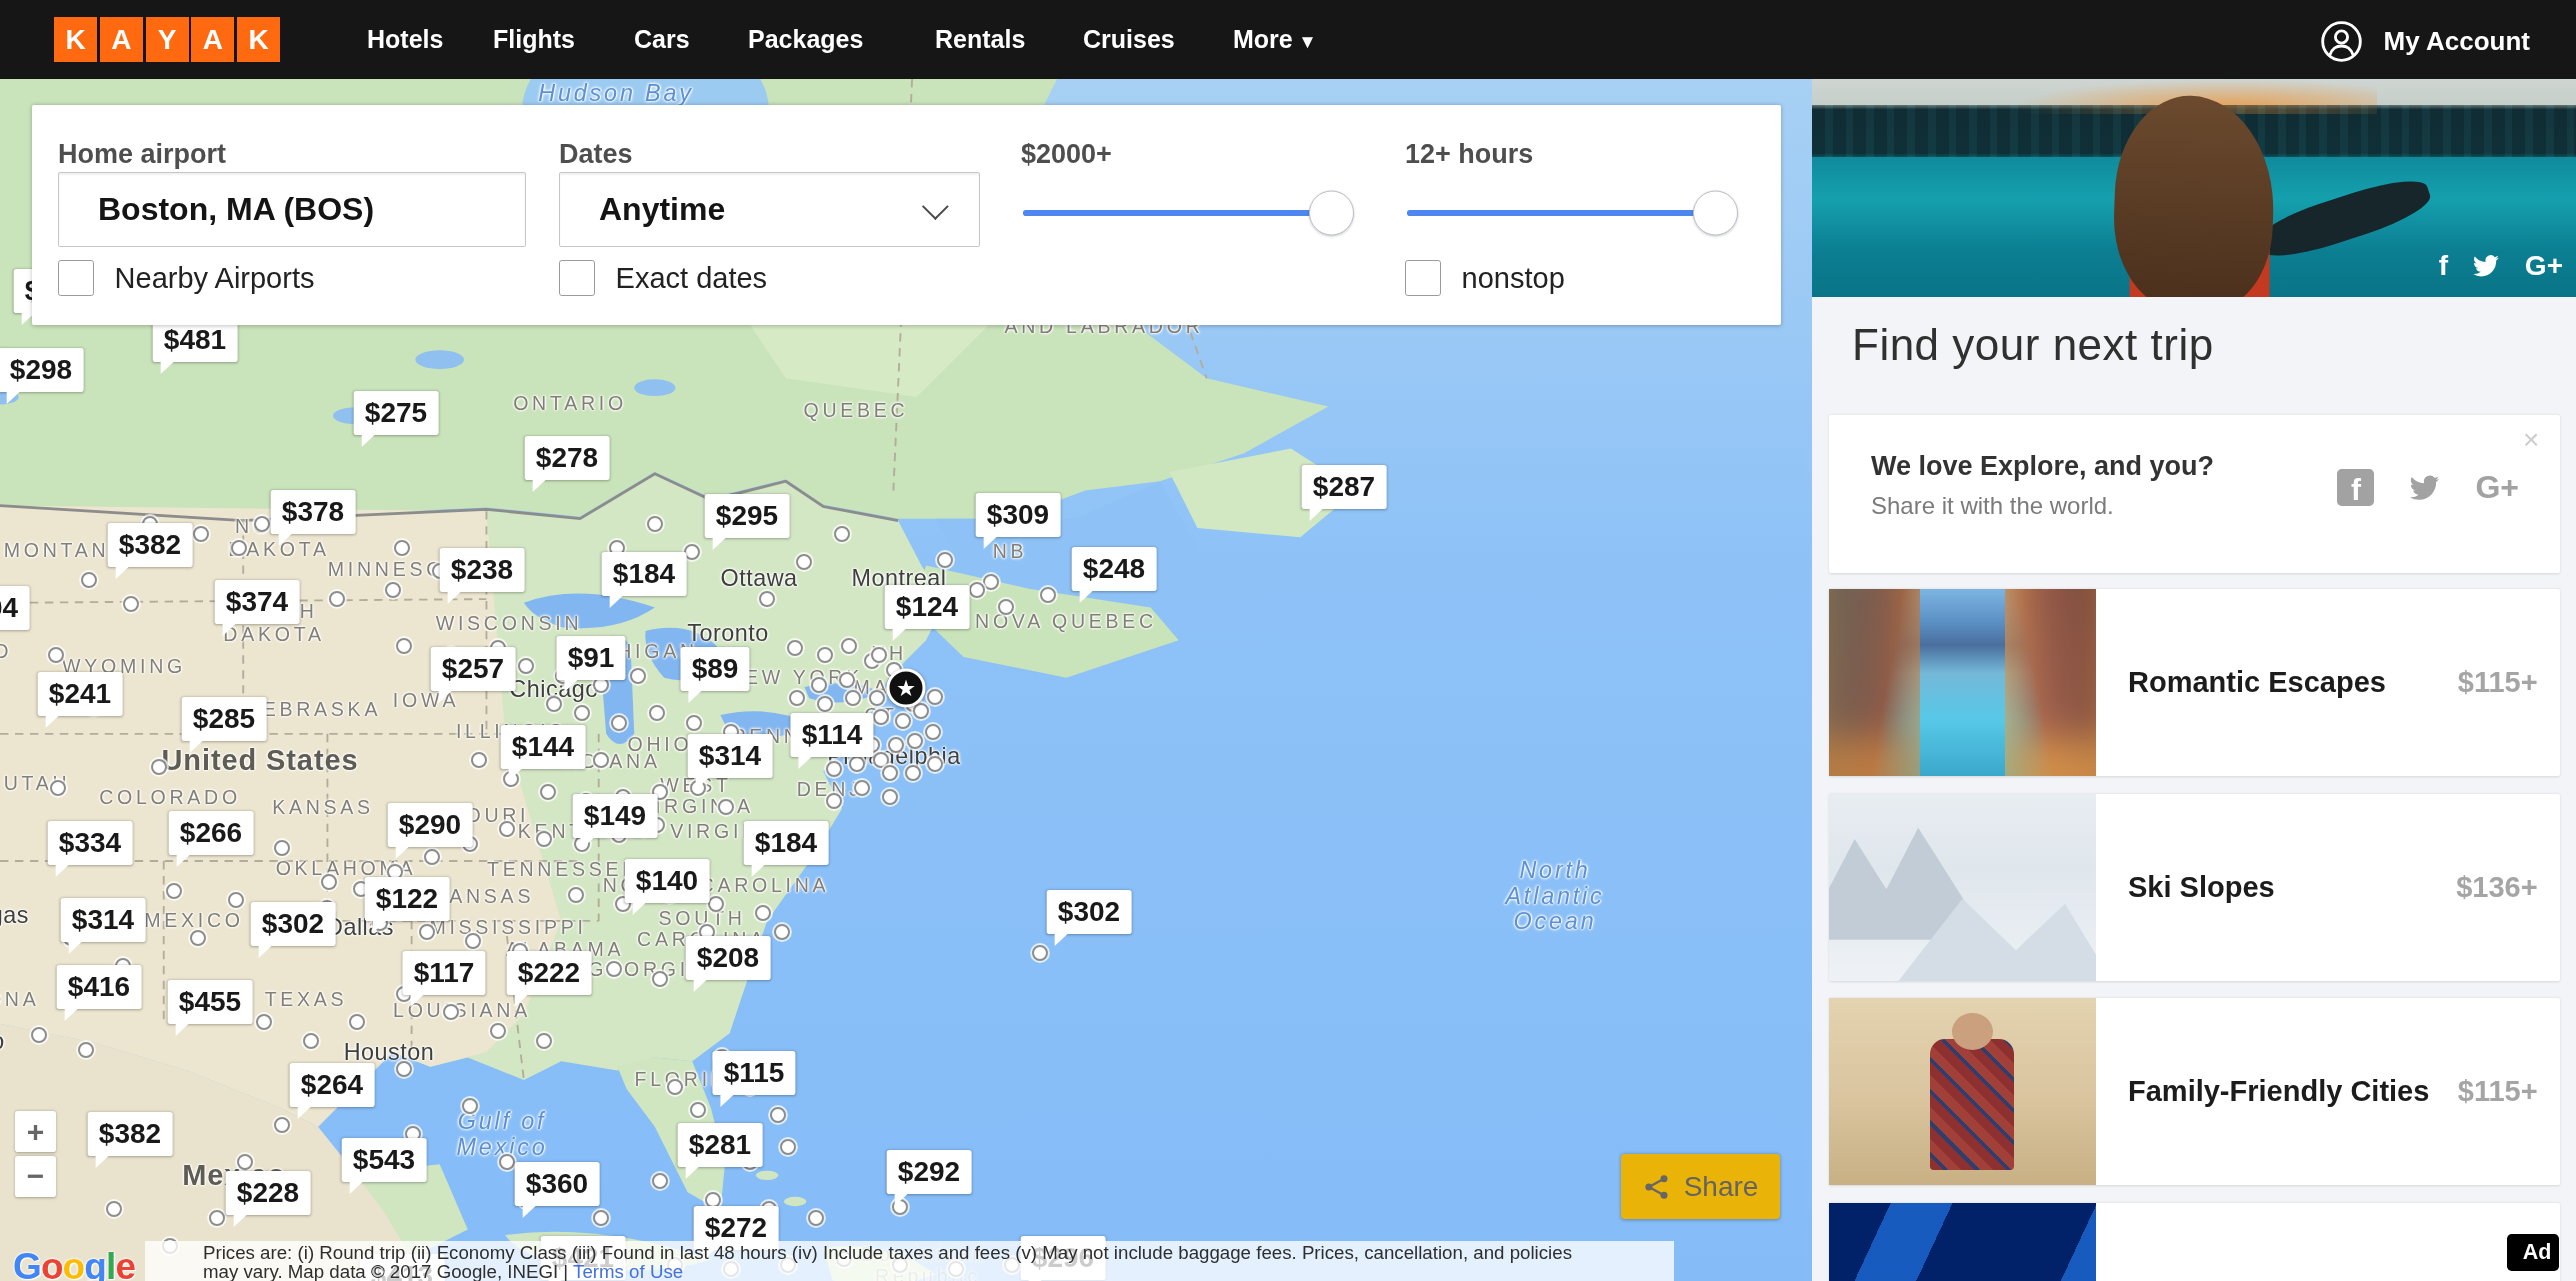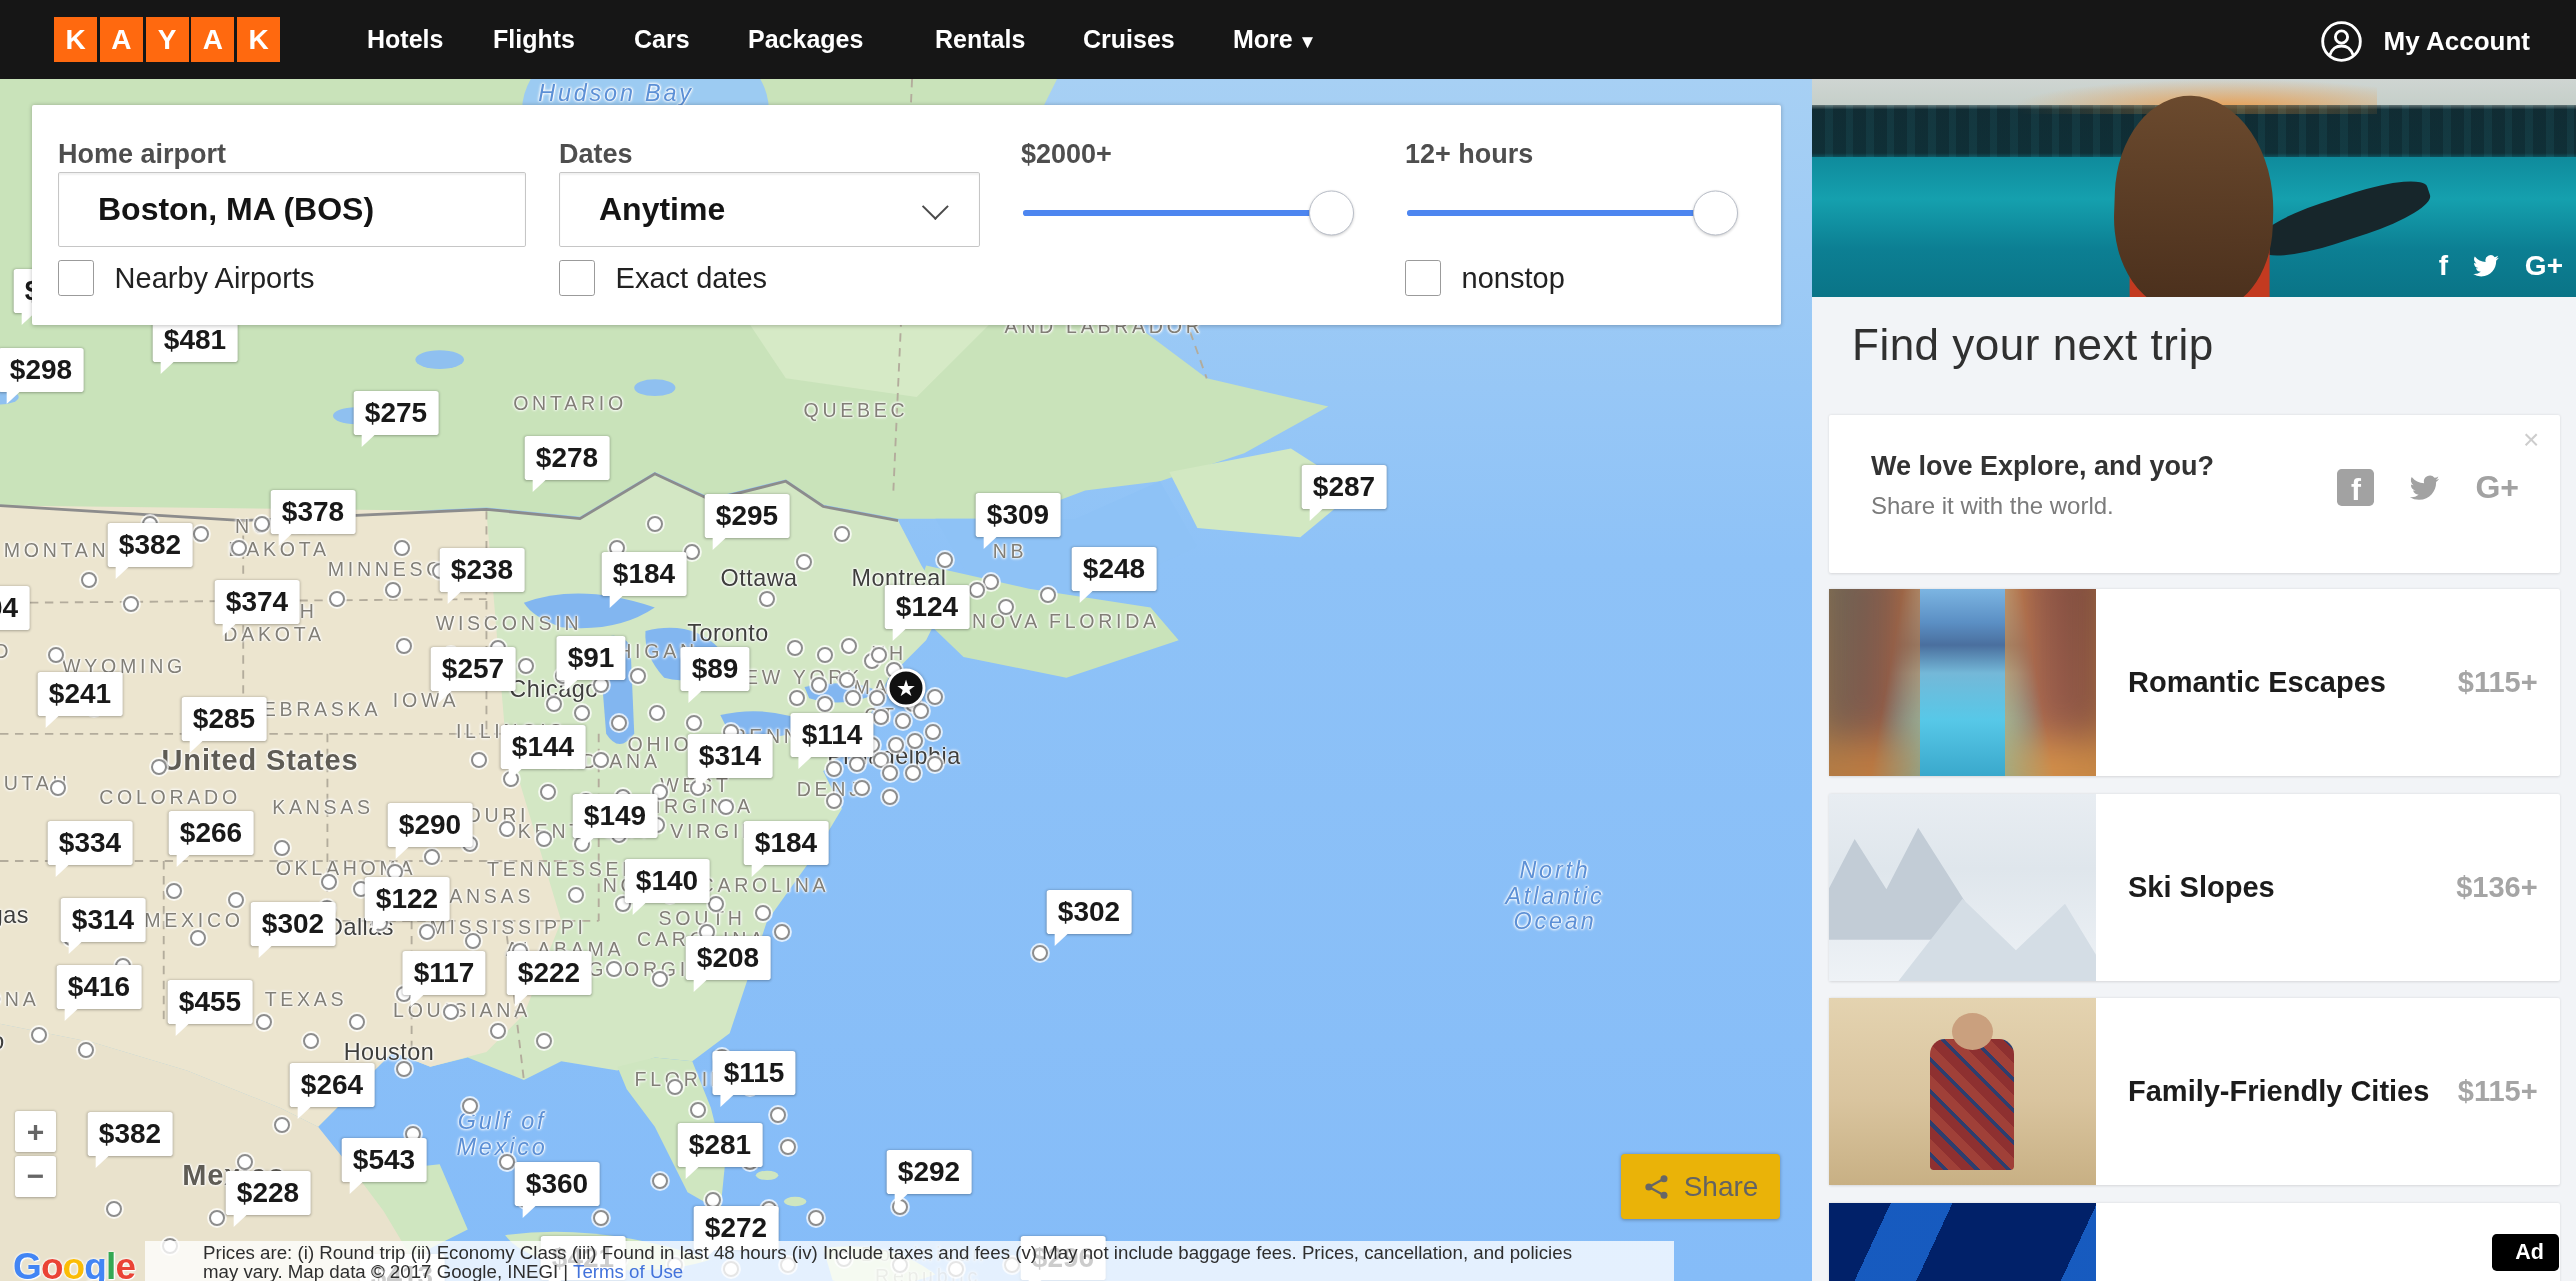--- a/index.html
+++ b/index.html
@@ -107,21 +107,21 @@
   .img-ski::after { content:''; position:absolute; right:-6%; bottom:0; width:80%; height:55%; background:#d4dde5;
                     clip-path:polygon(0 100%,30% 20%,55% 70%,78% 25%,100% 100%); }
   .img-family { background:linear-gradient(180deg,#e4d3b0 0%,#d9c49e 55%,#c8b084 100%); }
   .img-family::before { content:''; position:absolute; left:38%; top:22%; width:84px; height:131px;
                         background:repeating-linear-gradient(45deg,#8e3030 0 9.4px,#2e3e6e 9.4px 13px,#a04038 13px 22.4px);
                         border-radius:15px 15px 3.7px 3.7px; }
   .img-family::after { content:''; position:absolute; left:46%; top:8%; width:41px; height:37px; background:#caa07e; border-radius:50%; }
   .img-bofa { background:#012169; }
   .img-bofa::before { content:''; position:absolute; inset:0;
                       background:repeating-linear-gradient(115deg, transparent 0 56px, rgba(30,110,220,.75) 56px 112px, transparent 112px 187px); }
-  .ad-badge { position:absolute; right:17px; top:1155px; width:67px; height:37px; background:#000; border-radius:4.7px;
+  .ad-badge { position:absolute; right:17px; top:1155px; width:52px; height:37px; background:#000; border-radius:4.7px;
               color:#fff; font-size:21.5px; font-weight:bold; display:flex; align-items:center; justify-content:center; z-index:12;padding-left:8px; }
 </style>
 </head>
 <body>
 
 <div class="app">
 
   <div class="map-area">
     <svg class="map-svg" width="1812" height="1203" viewBox="0 0 1937 1286">
       <defs>
@@ -186,21 +186,21 @@
         <line x1="975" y1="0" x2="955" y2="440"></line>
         <line x1="1240" y1="180" x2="1290" y2="320"></line>
       </g>
     </svg>
     <div id="map-layers">
         <div class="maplabel water" style="left: 616px; top: 14px;">Hudson Bay</div>
         <div class="maplabel region" style="left: 1104px; top: 247px;">AND LABRADOR</div>
         <div class="maplabel region" style="left: 570px; top: 324px;">ONTARIO</div>
         <div class="maplabel region" style="left: 856px; top: 331px;">QUEBEC</div>
         <div class="maplabel region" style="left: 1010px; top: 472px;">NB</div>
-        <div class="maplabel region" style="left: 1066px; top: 542px;">NOVA FLORIDA</div>
+        <div class="maplabel region" style="left: 1066px; top: 542px;">NOVA QUEBEC</div>
         <div class="maplabel region" style="left: 65px; top: 471px;">MONTANA</div>
         <div class="maplabel region" style="left: 279px; top: 447px;">NORTH</div>
         <div class="maplabel region" style="left: 279px; top: 470px;">DAKOTA</div>
         <div class="maplabel region" style="left: 402px; top: 490px;">MINNESOTA</div>
         <div class="maplabel region" style="left: 509px; top: 544px;">WISCONSIN</div>
         <div class="maplabel region" style="left: 634px; top: 572px;">MICHIGAN</div>
         <div class="maplabel region" style="left: 274px; top: 532px;">SOUTH</div>
         <div class="maplabel region" style="left: 274px; top: 555px;">DAKOTA</div>
         <div class="maplabel region" style="left: 124px; top: 587px;">WYOMING</div>
         <div class="maplabel region" style="left: 313px; top: 630px;">NEBRASKA</div>

